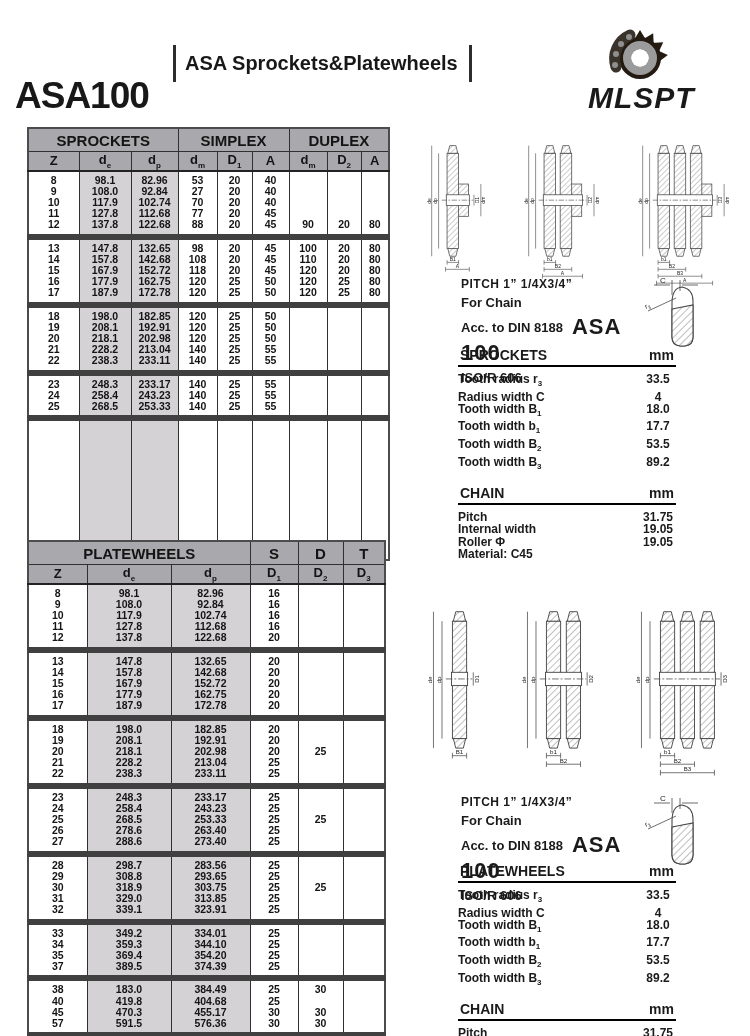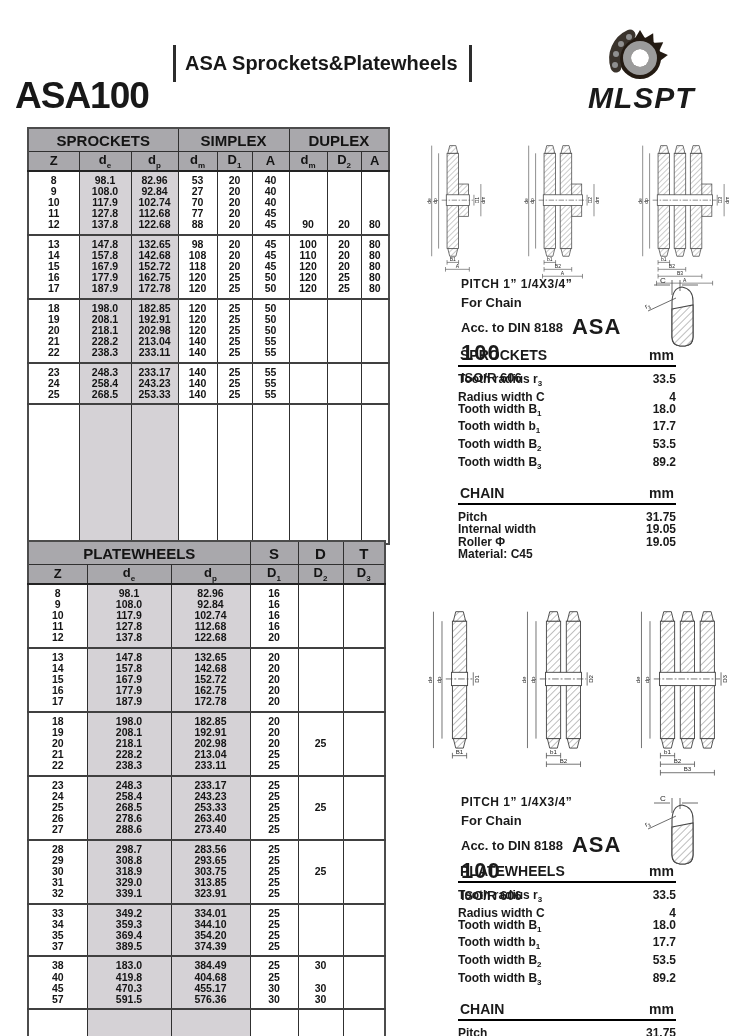--- a/index.html
+++ b/index.html
@@ -18,40 +18,40 @@
 
   
   .dtable { position:absolute; border-collapse:collapse; table-layout:fixed;
             font-size:10.5px; font-weight:700; color:#141414;
             border:2px solid #4c4c4c; }
   .dtable th, .dtable td { border-left:1px solid #303030; border-right:1px solid #303030;
             padding:0; text-align:center; vertical-align:middle; overflow:hidden; }
   .dtable thead tr.grp th  { background:#a9a8ac; font-size:15px; height:22px; border-bottom:1px solid #303030; }
   .dtable thead tr.cols th { background:#a9a8ac; font-size:13px; height:17px; border-bottom:2px solid #222; }
   .dtable thead th sub { font-size:8px; }
-  .dtable tbody { border-top:2px solid #404040; }
+  .dtable tbody { border-top:6px solid #404040; }
   .dtable tbody.first { border-top:none; }
   .dtable td { line-height:11.2px; }
   .dtable tbody tr:first-child td { padding-top:3px; }
   .dtable tbody tr:last-child  td { padding-bottom:3px; }
   .dtable td.shaded { background:#d5d2d6; }
 
   
   .pitch-title { font-size:12px; font-weight:700; letter-spacing:0.5px; }
   .pitch-line  { font-size:13px; font-weight:700; margin-top:4px; }
   .pitch-asa   { font-size:22px; font-weight:700; margin-left:9px; letter-spacing:1px; vertical-align:-2px; }
   .spec-section { width:218px; }
   .spec-section + .spec-section { margin-top:12px; }
   .spec-head { display:flex; justify-content:space-between; align-items:flex-end;
                border-bottom:2px solid #000; padding:0 2px 2px 2px;
                font-size:14px; font-weight:700; }
   .spec-rows { margin-top:6px; }
   .spec-row  { display:flex; font-size:12px; font-weight:700; line-height:12.2px; }
   .spec-row .spec-label { flex:1; }
-  .spec-row .spec-val   { width:36px; text-align:right; }
+  .spec-row .spec-val   { width:36px; text-align:center; }
   .spec-label sub { font-size:8px; }
 
   .diag-row { position:absolute; display:flex; justify-content:space-between; align-items:flex-start; }
   svg text { font-family:"Liberation Sans","DejaVu Sans",sans-serif; }
 </style>
 </head>
 <body>
 
 <svg width="0" height="0" style="position:absolute">
   <defs>

